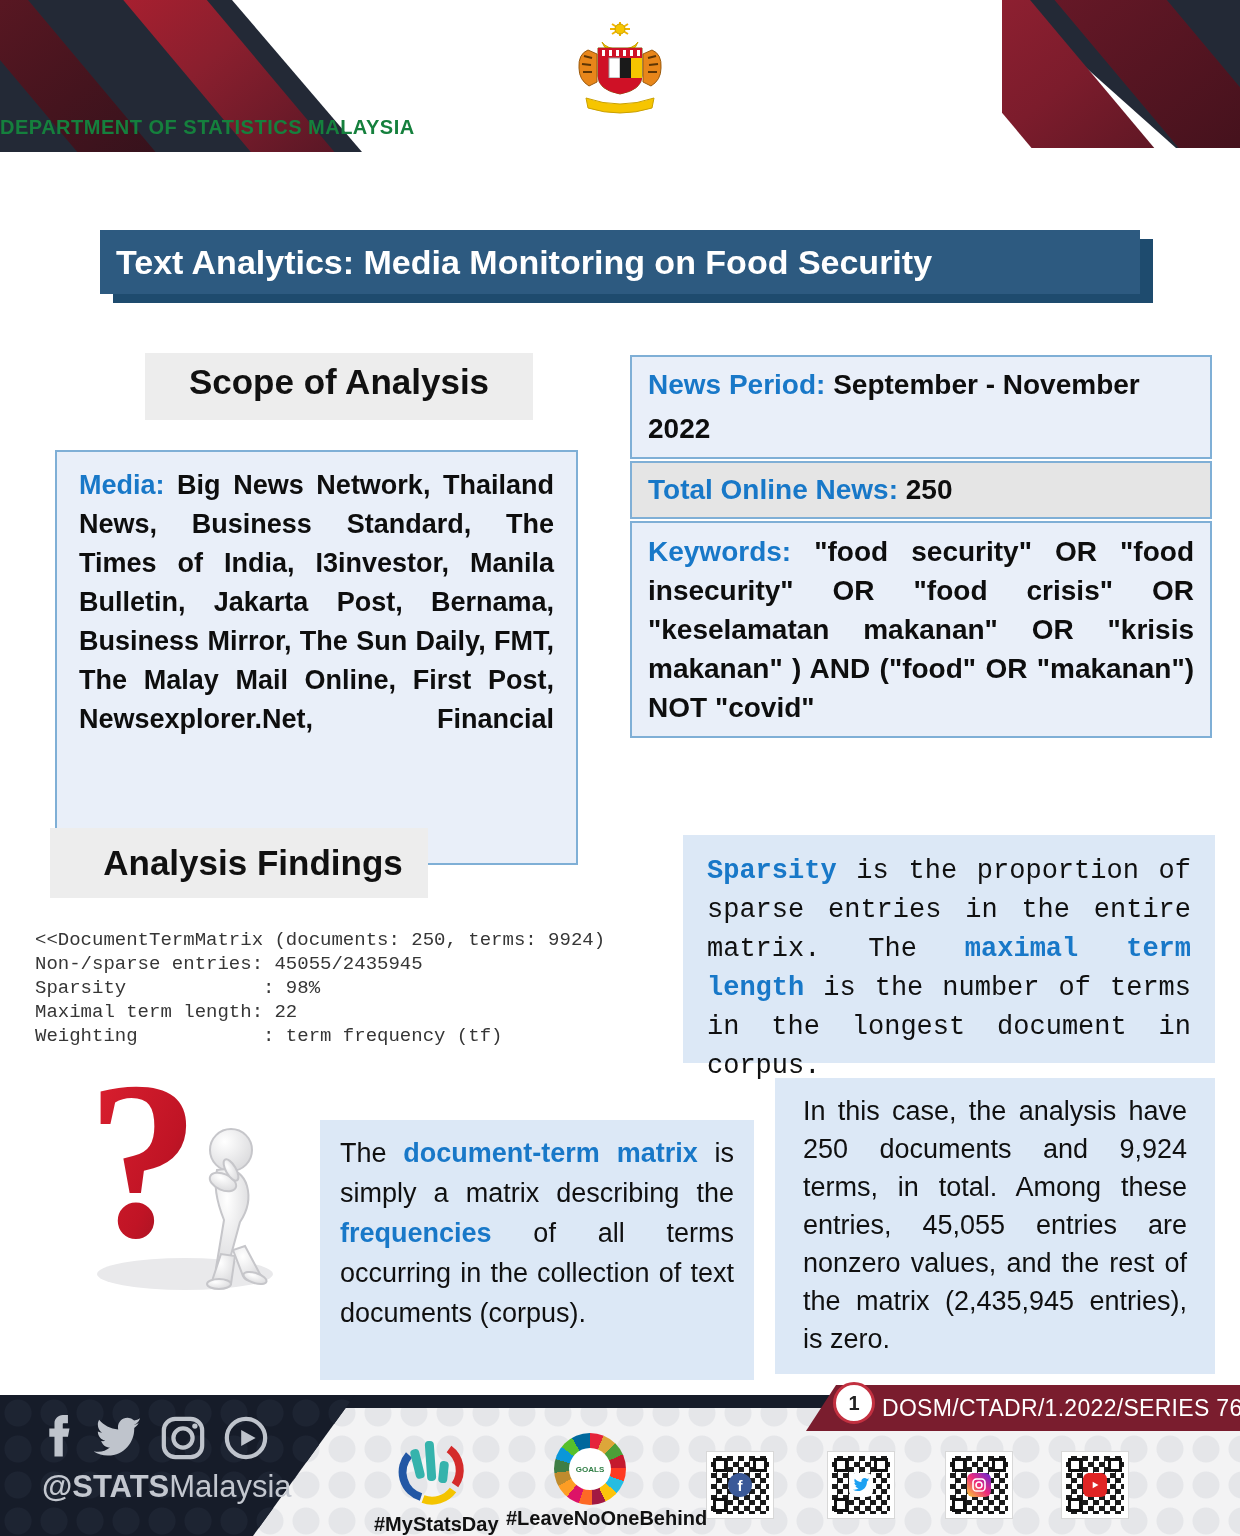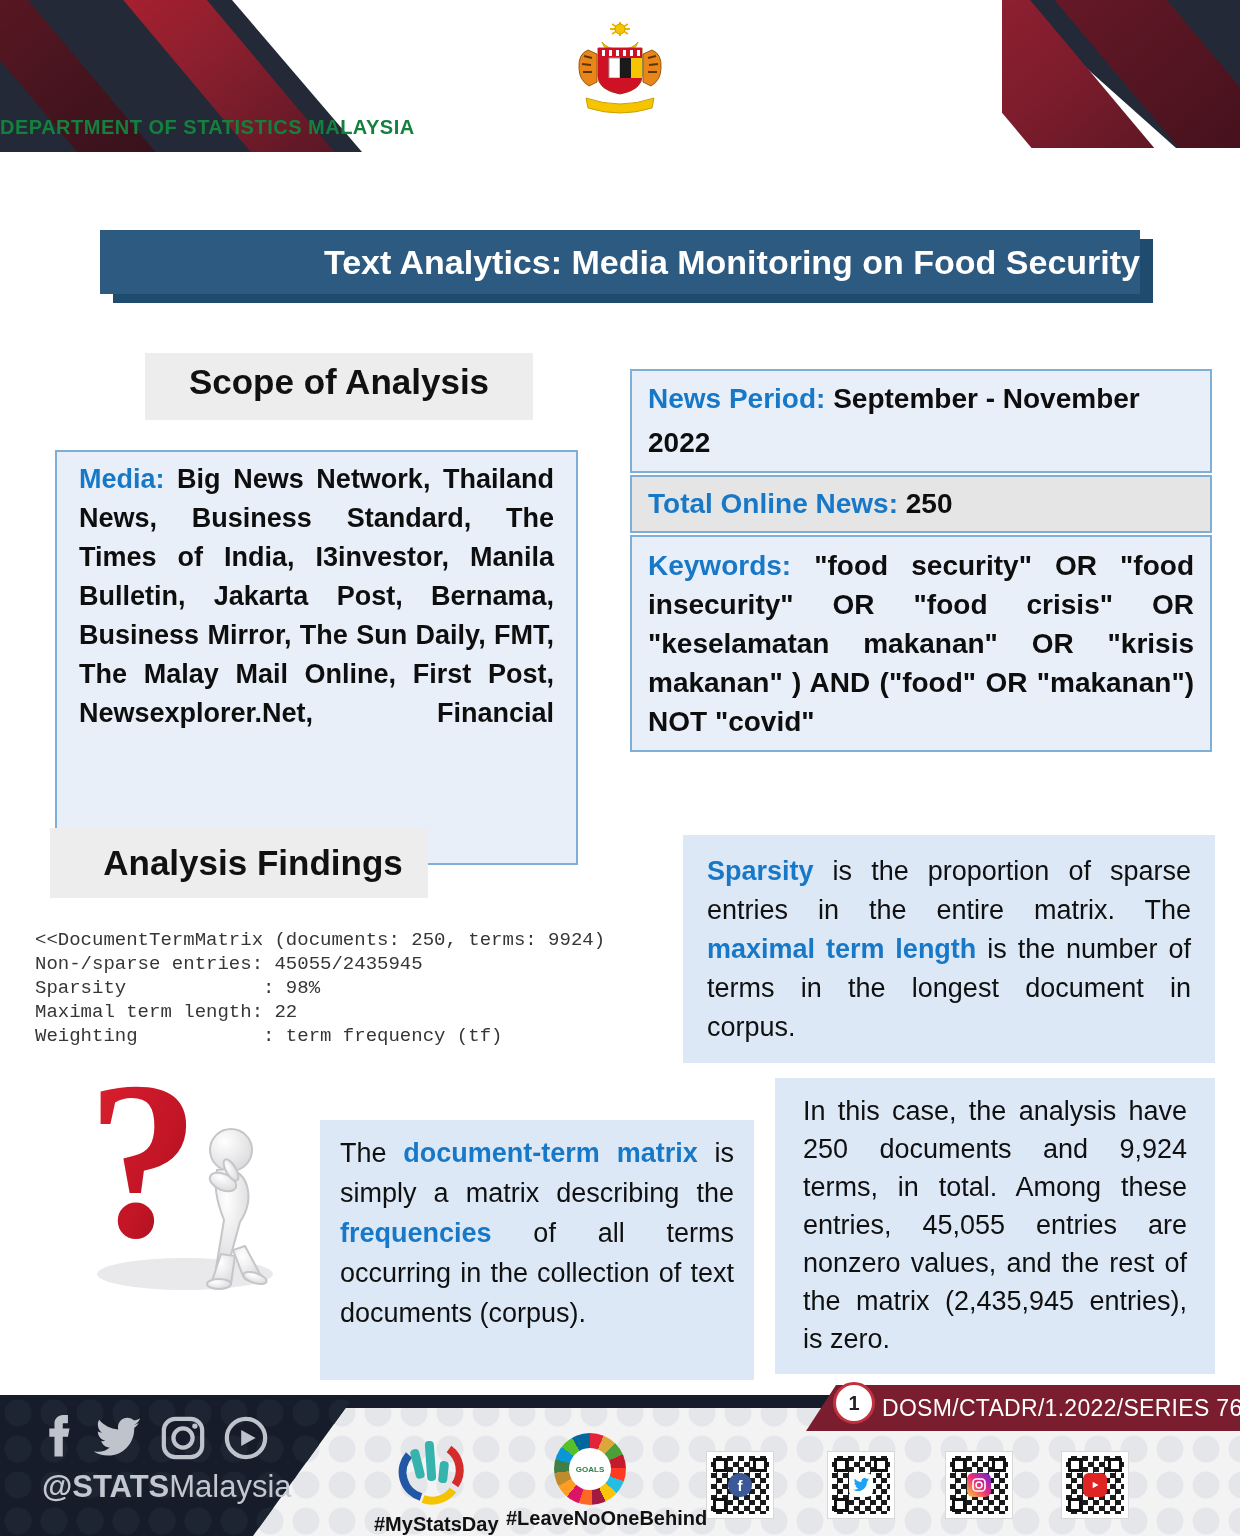--- a/index.html
+++ b/index.html
@@ -14,41 +14,41 @@
   .deco-left .navy { clip-path:polygon(0 0, 232px 0, 362px 152px, 0 152px); }
   .deco-right .navy { clip-path:polygon(8px 0, 100% 0, 100% 100%, 174px 100%); }
   .band { position:absolute; transform:rotate(-40deg); }
   .deco-left .b1 { left:26px; top:-140px; width:60px; height:440px; background:linear-gradient(to bottom,#6b1a26 0%,#45141e 55%,#27101a 100%); }
   .deco-left .b2 { left:196px; top:-150px; width:64px; height:450px; background:linear-gradient(to bottom,#c22031 0%,#8a1f2e 45%,#3a1220 100%); }
   .deco-right .rb1 { left:-14px; top:-136px; width:94px; height:430px; background:linear-gradient(to bottom,#a32436 0%,#7c1c2c 55%,#4a141f 100%); }
   .deco-right .rb2 { left:132px; top:-136px; width:86px; height:430px; background:linear-gradient(to bottom,#701a2a 0%,#46121d 70%,#2c0f18 100%); }
 
   
   .dept-line { top:116px; left:0; width:100%; font-size:20px; letter-spacing:.5px; color:#15803d; font-weight:700; }
-  .title-bar { left:100px; top:230px; width:1040px; height:64px; background:#2d5a80; box-shadow:13px 9px 0 #1e4b6e; color:#fff; font-size:34px; font-weight:bold; line-height:64px; padding-left:16px; white-space:nowrap;text-align:right; }
+  .title-bar { left:100px; top:230px; width:1040px; height:64px; background:#2d5a80; box-shadow:13px 9px 0 #1e4b6e; color:#fff; font-size:34px; font-weight:bold; line-height:64px; padding-left:16px; white-space:nowrap; }
 
   
   .gray-heading { background:#ededed; color:#111; font-weight:bold; font-size:35px; text-align:center; }
   .scope-heading { left:145px; top:353px; width:388px; height:67px; line-height:58px; }
   .findings-heading { left:50px; top:828px; width:378px; height:70px; line-height:70px; z-index:6;padding-left:28px; }
 
   
-  .media-box { left:55px; top:450px; width:523px; height:415px; background:#e9eff9; border:2px solid #7fafd6; padding:8px 22px; font-size:27px; line-height:39px; font-weight:bold; color:#0e0e0e; text-align:justify; text-align-last:justify; overflow:hidden; z-index:1; }
+  .media-box { left:55px; top:450px; width:523px; height:415px; background:#e9eff9; border:2px solid #7fafd6; padding:14px 22px; font-size:27px; line-height:39px; font-weight:bold; color:#0e0e0e; text-align:justify; text-align-last:justify; overflow:hidden; z-index:1; }
   .blue-label { color:#1878c8; }
 
   
-  .details { left:630px; top:369px; width:582px; display:flex; flex-direction:column; gap:2px; }
+  .details { left:630px; top:355px; width:582px; display:flex; flex-direction:column; gap:2px; }
   .detail-row { border:2px solid #7fafd6; background:#e9eff9; padding:6px 16px; font-size:28px; line-height:44px; font-weight:bold; color:#0e0e0e; }
   .detail-row.alt { background:#e5e5e5; line-height:42px; }
   .detail-row.keywords { line-height:39px; padding:9px 16px; text-align:justify; }
 
   
   .console { left:35px; top:928px; width:585px; font-family:"Liberation Mono", monospace; font-size:19px; line-height:24px; color:#363636; white-space:pre; }
   .note { background:#dce8f6; color:#101010; font-size:27px; text-align:justify; }
-  .sparsity-box { left:683px; top:835px; width:532px; height:228px; padding:17px 24px; line-height:39px; }
+  .sparsity-box { left:683px; top:835px; width:532px; height:228px; padding:17px 24px; line-height:39px;font-family:Liberation Mono, monospace; }
   .case-box { left:775px; top:1078px; width:440px; height:296px; padding:14px 28px; line-height:38px; }
   .dtm-box { left:320px; top:1078px; width:434px; background:transparent;margin-top:42px; }
   .dtm-bg { position:absolute; left:0; top:0; right:0; height:260px; background:#dce8f6; }
   .dtm-text { position:relative; padding:13px 20px; font-size:27px; line-height:40px; color:#101010; text-align:justify; }
   .blue-strong { color:#1878c8; font-weight:bold; }
 
   .question-illus { left:85px; top:1058px; width:205px; height:240px; }
 
   
   .footer { left:0; top:1395px; width:1240px; height:141px; background-color:#f3f3f4;

